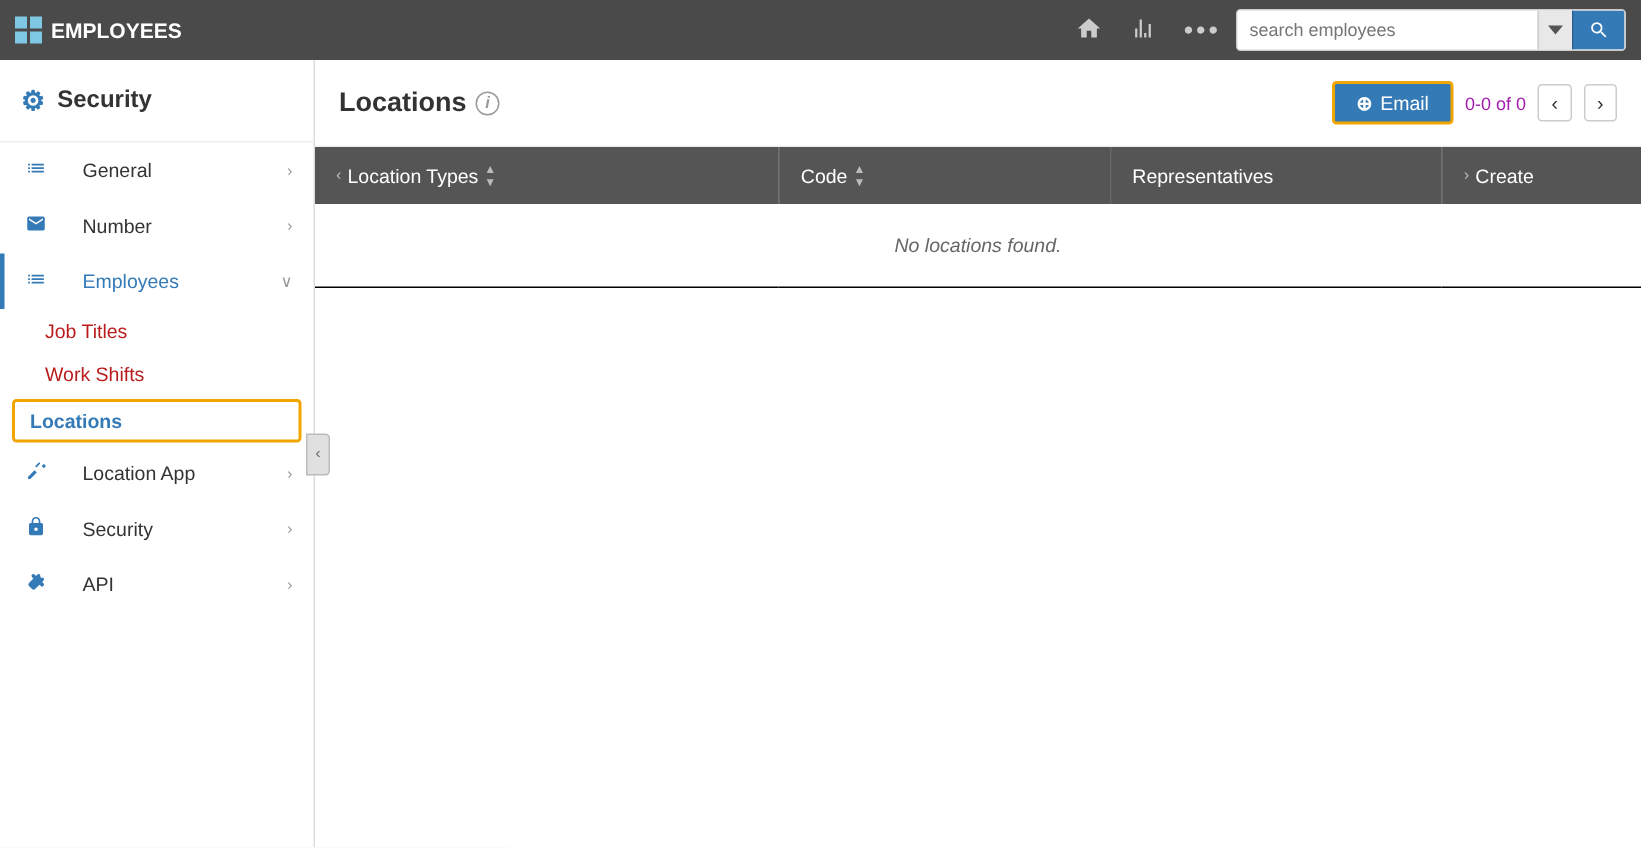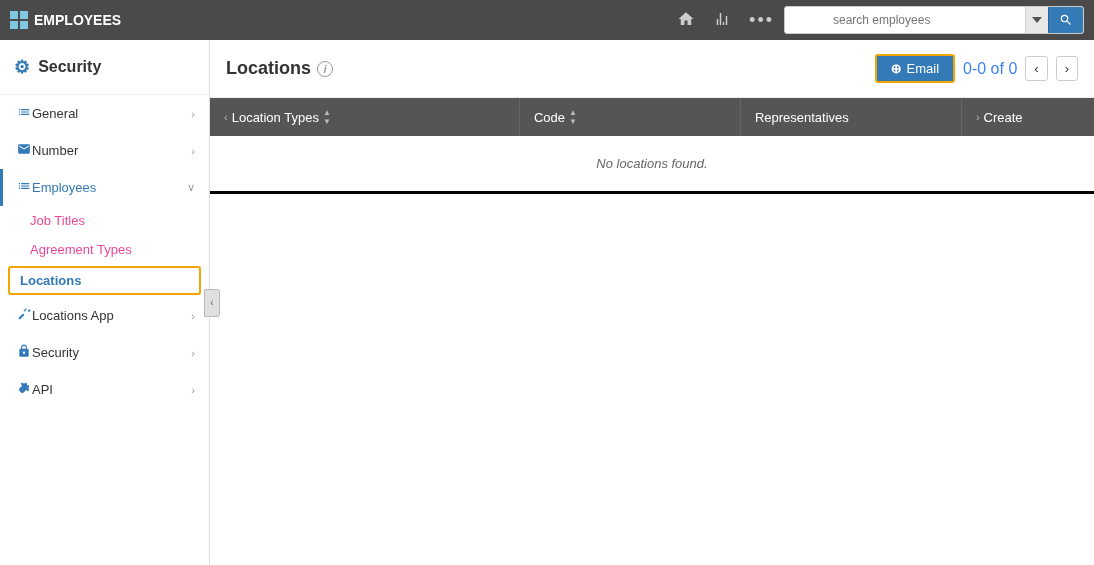--- a/index.html
+++ b/index.html
@@ -40,21 +40,20 @@
     }
     .topbar-icons svg { fill: #ccc; }
     .topbar-search {
       display: flex;
       align-items: center;
       background: #fff;
       border: 1px solid #ccc;
       border-radius: 3px;
       overflow: hidden;
       height: 28px;
-      padding-left: 40px;
     }
     .topbar-search input {
       border: none;
       outline: none;
       padding: 0 8px;
       font-size: 12px;
       width: 200px;
       height: 100%;
     }
     .topbar-search .dropdown-btn {
@@ -114,30 +113,30 @@
       color: #333;
       text-decoration: none;
     }
     .sidebar-item.active {
       border-left: 3px solid #337ab7;
       color: #337ab7;
     }
     .sidebar-item .item-left {
       display: flex;
       align-items: center;
-      gap: 1px;
+      gap: 24px;
     }
     .sidebar-item .item-icon { font-size: 14px; color: #337ab7; }
     .sidebar-item .chevron { font-size: 11px; color: #999; }
 
     
     .submenu-item {
       padding: 7px 14px 7px 30px;
       cursor: pointer;
-      color: #ec4899;
+      color: #b91c1c;
       font-size: 13px;
     }
     .submenu-item.active-sub {
       color: #337ab7;
       font-weight: bold;
       border: 2px solid #f0a500;
       border-radius: 3px;
       margin: 2px 8px;
       padding: 5px 10px;
     }
@@ -210,22 +209,22 @@
       border-radius: 3px;
       padding: 5px 14px;
       cursor: pointer;
       font-size: 13px;
       display: flex;
       align-items: center;
       gap: 5px;
     }
     .create-btn .plus { font-weight: bold; }
     .pagination-info {
-      font-size: 16px;
-      color: #3b82f6;
+      font-size: 12px;
+      color: #a21caf;
     }
     .nav-btn {
       background: #fff;
       border: 1px solid #ccc;
       padding: 4px 8px;
       cursor: pointer;
       border-radius: 3px;
       font-size: 13px;
       color: #333;
     }
@@ -248,21 +247,21 @@
       align-items: center;
       gap: 4px;
     }
     .sort-icons { display: flex; flex-direction: column; font-size: 8px; color: #bbb; }
     .empty-msg {
       text-align: center;
       padding: 20px;
       color: #666;
       font-style: italic;
     }
-    tbody tr { border-bottom: 3px solid #000000; }
+    tbody tr { border-bottom: 1px solid #000000; }
     tbody td { padding: 8px 14px; }
 
     
     .sidebar-wrapper {
       display: flex;
       position: relative;
     }
   </style>
 </head>
 <body>
@@ -347,32 +346,32 @@
                 <path d="M3 13h2v-2H3v2zm0 4h2v-2H3v2zm0-8h2V7H3v2zm4 4h14v-2H7v2zm0 4h14v-2H7v2zM7 7v2h14V7H7z" fill="#337ab7"></path>
               </svg>
           </span>
           <span>Employees</span>
         </div>
         <span class="chevron">∨</span>
       </div>
 
       <div>
         <div class="submenu-item">Job Titles</div>
-        <div class="submenu-item">Agreement Types</div>
+        <div class="submenu-item">Work Shifts</div>
         <div class="submenu-item active-sub">Locations</div>
       </div>
 
       <div class="sidebar-item">
         <div class="item-left">
           <span class="item-icon">
             <svg width="14" height="14" viewBox="0 0 24 24">
                 <path d="M15.5 2.1L11 6.6l1.4 1.4 4.5-4.5-1.4-1.4zM3 18.5V21h2.5l7.37-7.37-2.5-2.5L3 18.5zm18.71-14.04a1 1 0 0 0-1.41 0l-1.83 1.83 2.5 2.5 1.83-1.83a1 1 0 0 0 0-1.41l-1.09-1.09z" fill="#337ab7"></path>
               </svg>
           </span>
-          <span>Locations App</span>
+          <span>Location App</span>
         </div>
         <span class="chevron">›</span>
       </div>
 
       <div class="sidebar-item">
         <div class="item-left">
           <span class="item-icon">
             <svg width="14" height="14" viewBox="0 0 24 24">
                 <path d="M18 8h-1V6c0-2.76-2.24-5-5-5S7 3.24 7 6v2H6c-1.1 0-2 .9-2 2v10c0 1.1.9 2 2 2h12c1.1 0 2-.9 2-2V10c0-1.1-.9-2-2-2zm-6 9c-1.1 0-2-.9-2-2s.9-2 2-2 2 .9 2 2-.9 2-2 2zm3.1-9H8.9V6c0-1.71 1.39-3.1 3.1-3.1 1.71 0 3.1 1.39 3.1 3.1v2z" fill="#337ab7"></path>
               </svg>

